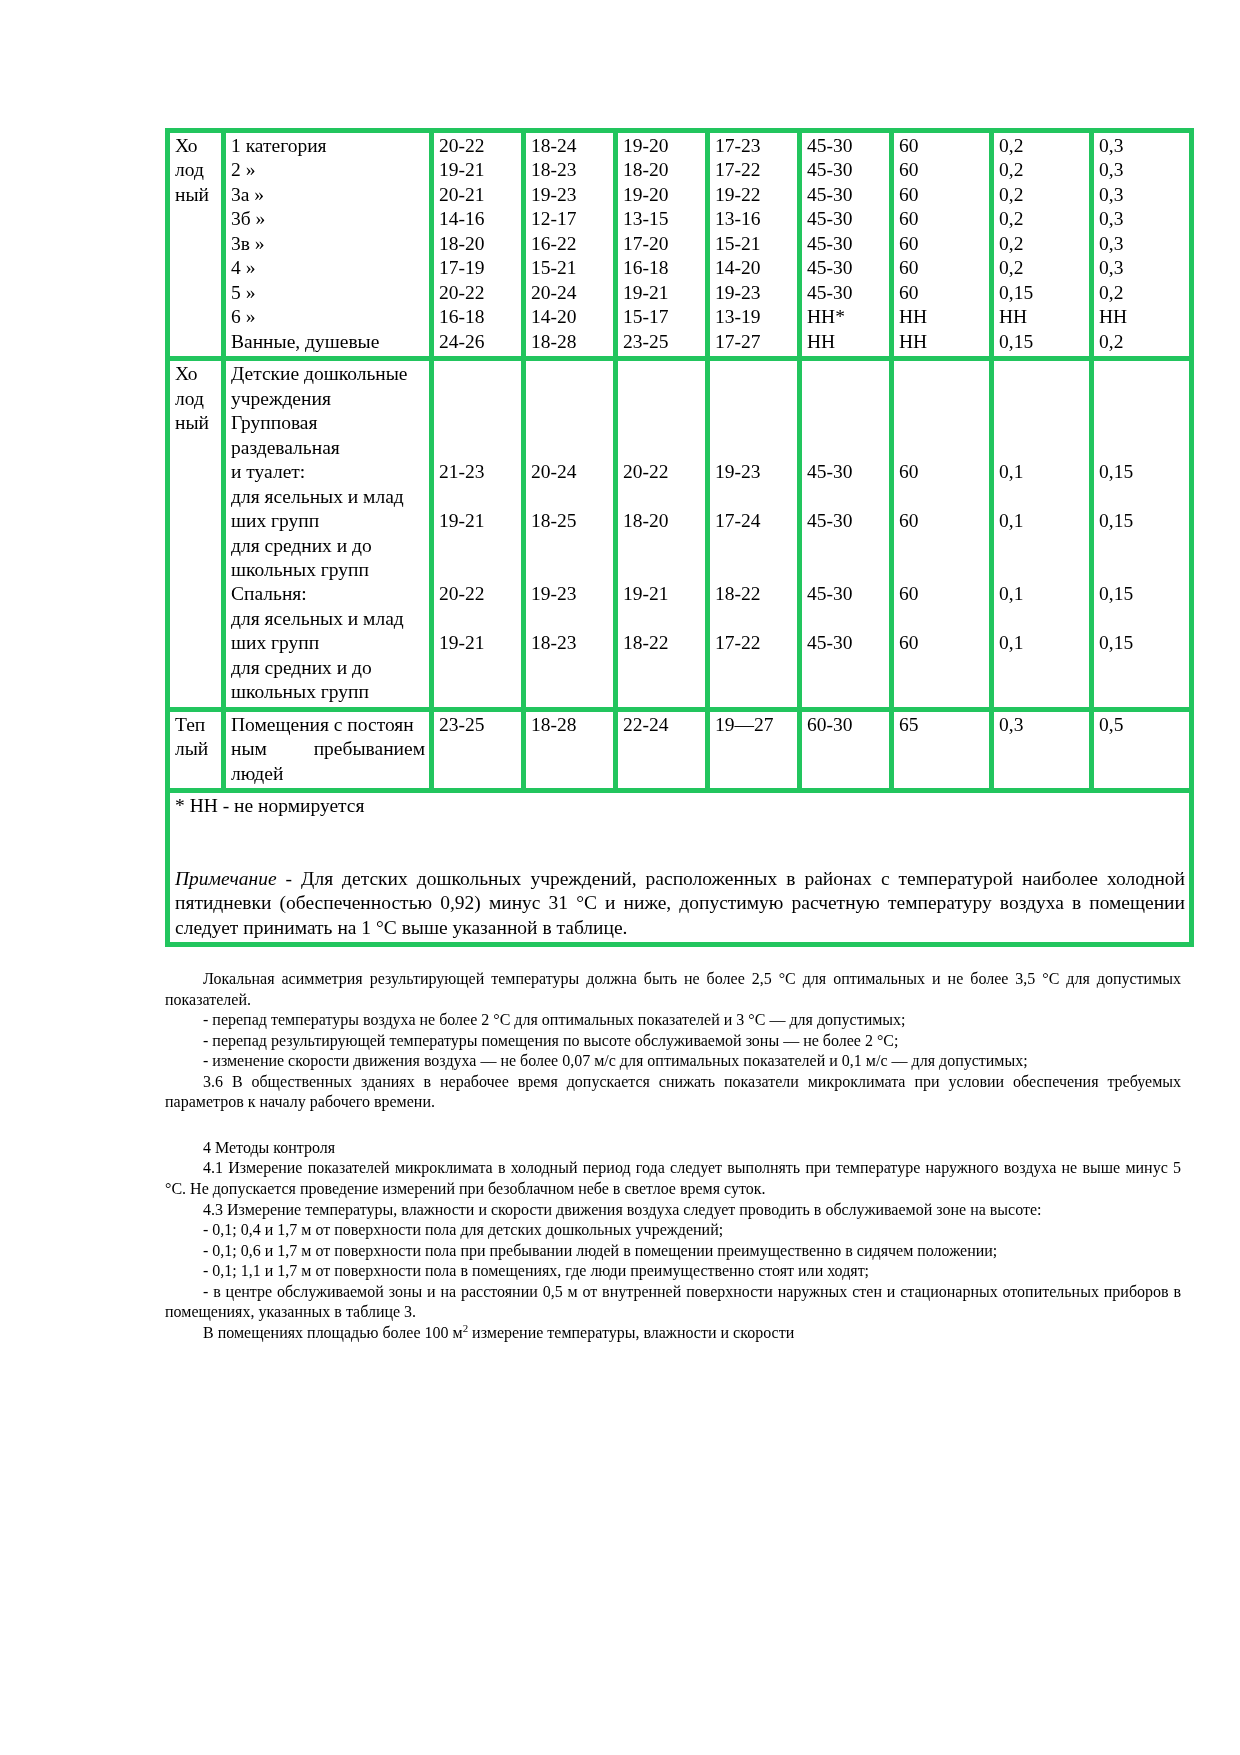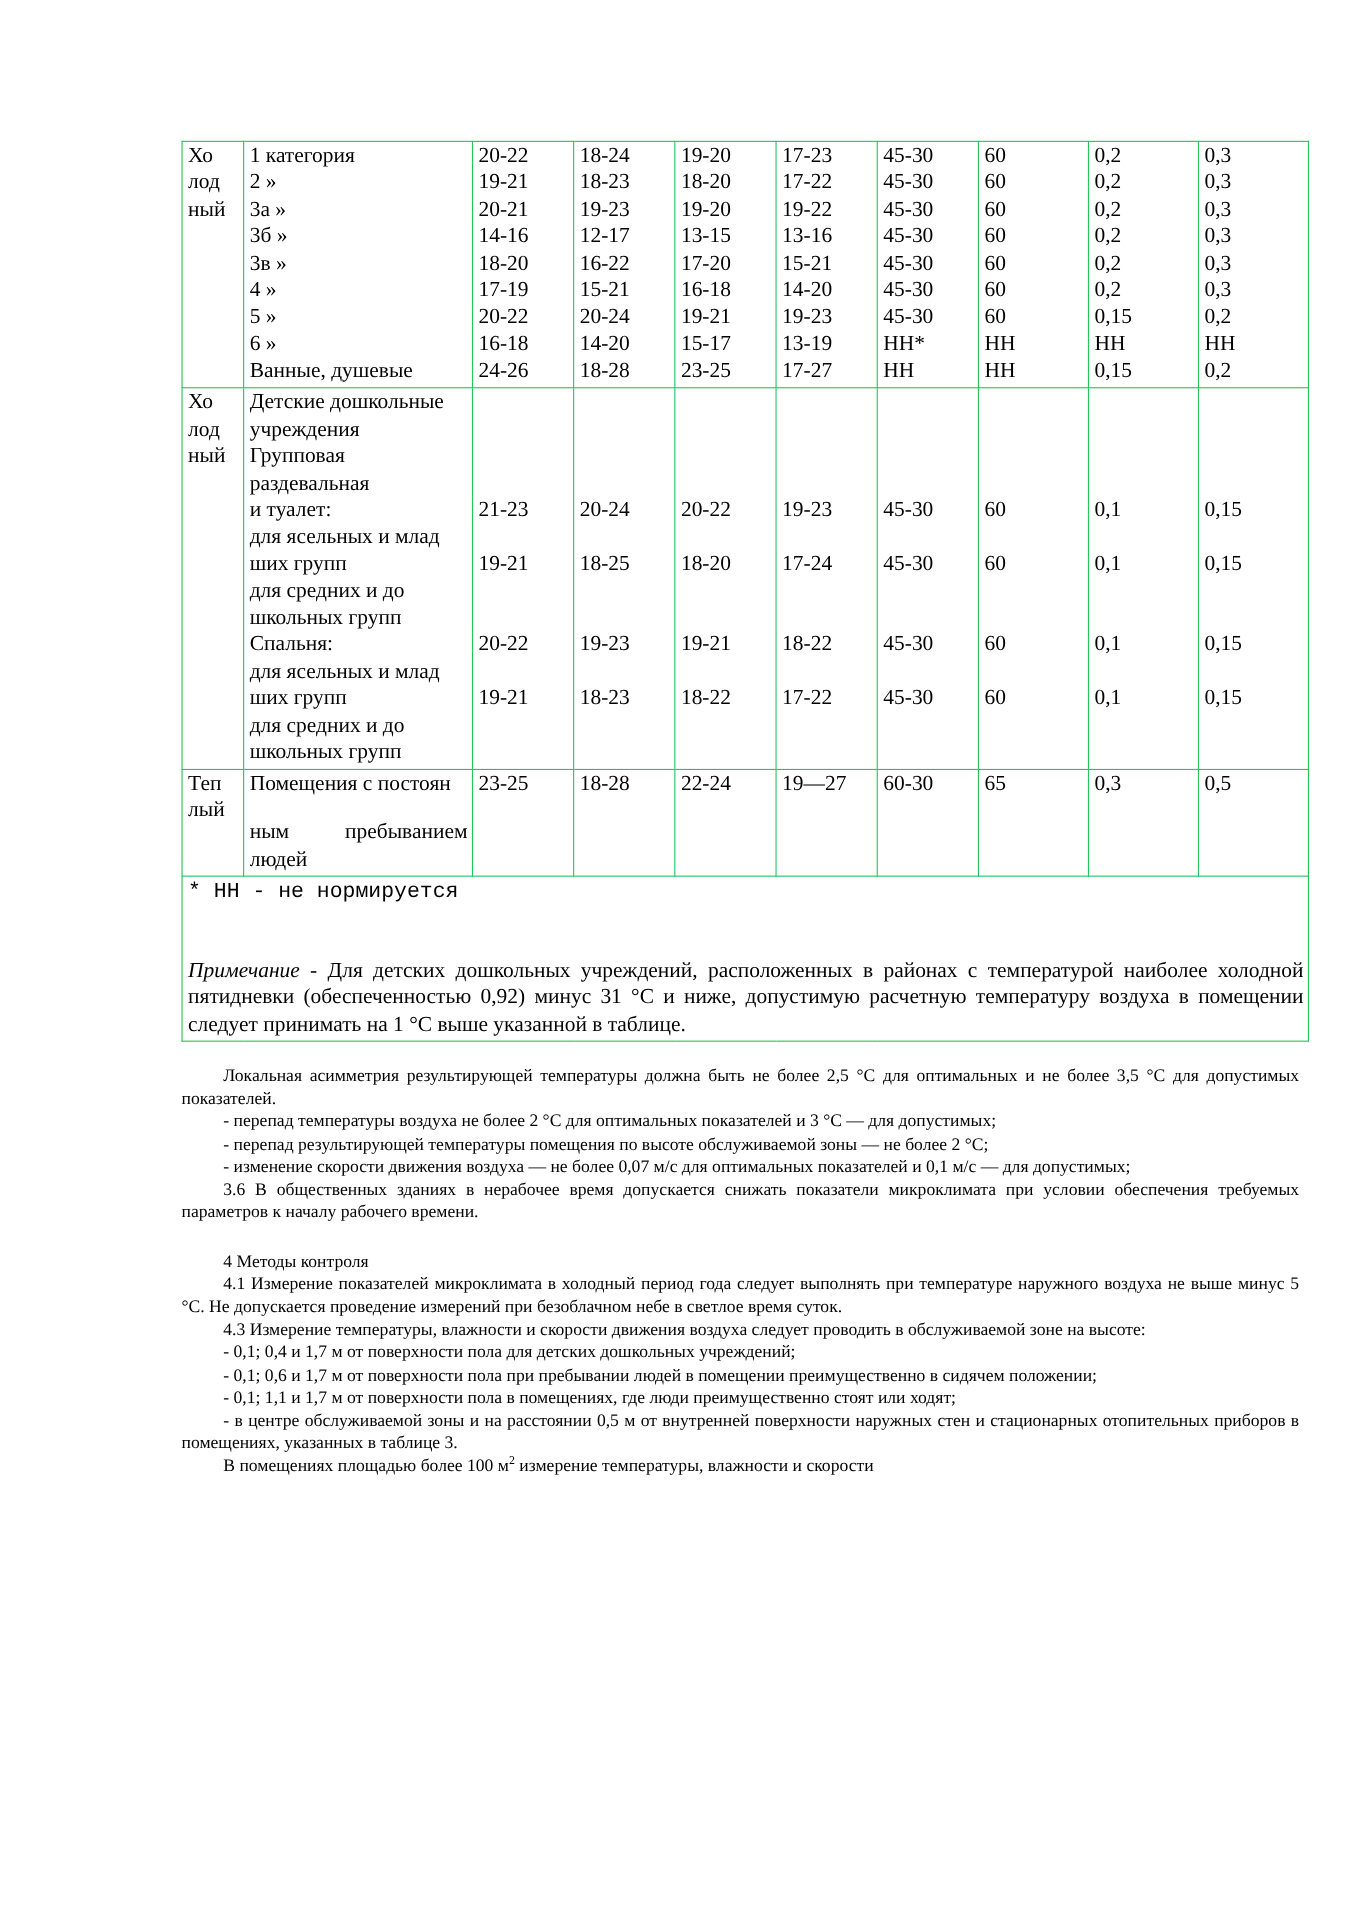--- a/index.html
+++ b/index.html
@@ -25,21 +25,21 @@
   
   table.param-table {
     border-collapse: collapse;
     width: 1016px;
     margin-left: 0;
     table-layout: fixed;
     font-size: 19.5px;
     line-height: 1.255;
   }
   table.param-table td {
-    border: 1px solid #22c55e;
+    border: 5px solid #22c55e;
     vertical-align: top;
     padding: 1px 4px 2px 5px;
     font-size: 19.5px;
     line-height: 1.255;
   }
   .col-period   { width: 56px; }
   .col-name     { width: 208px; }
   .col-n        { width: 92px; }
   .col-nw       { width: 100px; }
   .col-last     { width: 100px; }
@@ -49,30 +49,29 @@
   .stack { margin: 0; padding: 0; }
   .stack .ln { display: block; white-space: pre; }
   .ln-blank { display: block; visibility: hidden; }
 
   .name-cell .ln { white-space: pre-wrap; }
   .justify-line {
     display: block;
     text-align: justify;
     text-align-last: justify;
     white-space: normal;
-    margin-top: 20px;
   }
 
   
   td.note-cell {
     border: 1px solid #000;
     padding: 2px 6px 4px 6px;
     text-align: justify;
   }
-  .note-star { display: block; font-family: Liberation Mono, monospace; }
+  .note-star { display: block; }
   .note-par { display: block; text-align: justify; margin-top: 48px; }
   .ital { font-style: italic; }
 
   
   .body-text {
     margin-top: 22px;
     width: 1016px;
     font-size: 16px;
     line-height: 1.285;
     text-align: justify;

